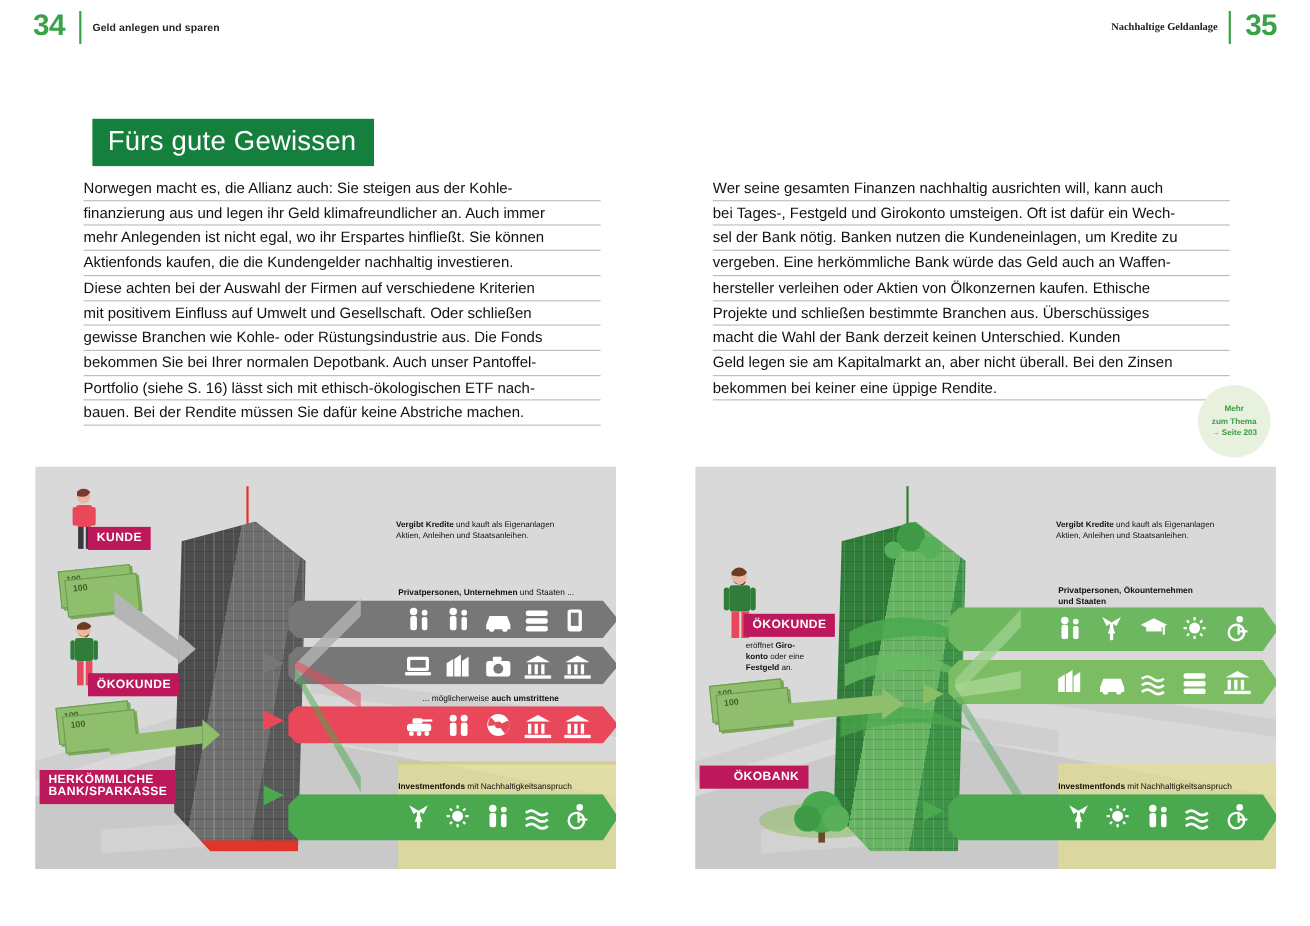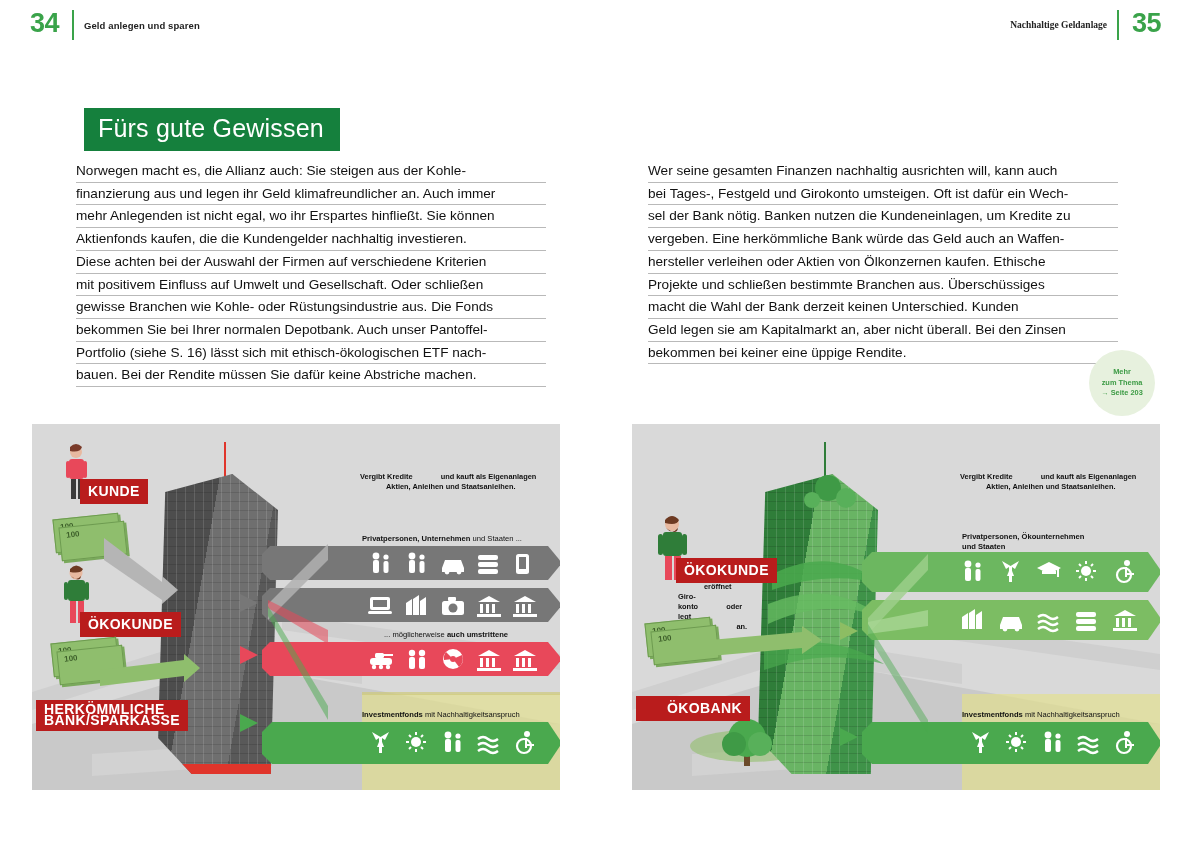--- a/index.html
+++ b/index.html
@@ -101,28 +101,28 @@
     position:absolute; left:126px; top:50px; width:120px; height:300px;
     background:linear-gradient(100deg,#2f7d39 0%,#2f7d39 36%,#69b464 36%,#69b464 70%,#3f9349 70%,#3f9349 100%);
     clip-path:polygon(6% 6%, 62% 0%, 100% 12%, 94% 100%, 28% 100%, 0% 88%);
   }
   .lbl {
     position:absolute; font-size:7.6px; font-weight:bold; color:#111;
   }
   .lbl .reg { font-weight:normal; }
 
   .tag {
-    position:absolute; background:#b91c1c; color:#fff;
-    font-size:14px; font-weight:bold; padding:4px 8px 5px 8px; letter-spacing:.4px;
+    position:absolute; background:#be185d; color:#fff;
+    font-size:11px; font-weight:bold; padding:4px 8px 5px 8px; letter-spacing:.4px;
   }
 
   .caption-note {
     position:absolute; font-size:7.4px; line-height:10px; color:#111; font-weight:bold;
   }
-  .caption-note .reg { font-weight:bold;padding-left:26px; }
+  .caption-note .reg { font-weight:normal; }
 
   .money {
     position:absolute; width:66px; height:34px;
     background:#8fbe6d; border:1px solid #6d9b50;
     transform:rotate(-6deg);
     box-shadow:2px 2px 0 #7aa95c;
   }
   .money:before{
     content:"100"; position:absolute; left:6px; top:3px; font-size:8px; color:#3d5f2a; font-weight:bold;
   }
@@ -447,21 +447,21 @@
     <path d="M16 14 q6 7 12 0 q-1 8 -12 0 z" fill="#6d3a22"></path>
     <rect x="13" y="18" width="19" height="24" rx="3" fill="#2f7d39"></rect>
     <rect x="15" y="42" width="7" height="24" fill="#e8485a"></rect>
     <rect x="24" y="42" width="7" height="24" fill="#e8485a"></rect>
     <rect x="8" y="20" width="5" height="21" rx="2.5" fill="#2f7d39"></rect>
     <rect x="32" y="20" width="5" height="21" rx="2.5" fill="#2f7d39"></rect>
   </svg>
   <div class="tag" style="left:44px; top:134px;">ÖKOKUNDE</div>
   <div class="caption-note" style="left:46px; top:158px; width:70px;">
     <span class="reg">eröffnet </span><span>Giro-</span><br>
-    <span>konto</span><span class="reg"> oder legt</span><br>
+    <span>konto</span><span class="reg"> oder eine</span><br>
     <span>Festgeld</span><span class="reg"> an.</span>
   </div>
   <div class="money" style="left:14px; top:196px;"></div>
   <div class="money" style="left:20px; top:204px;"></div>
 
   <svg width="140" height="70" style="position:absolute;left:78px;top:192px">
     <path d="M0 24 L92 16 L92 32 L0 40 Z" fill="#8fbe6d"></path>
     <polygon points="92,10 112,24 92,38" fill="#8fbe6d"></polygon>
   </svg>
 

